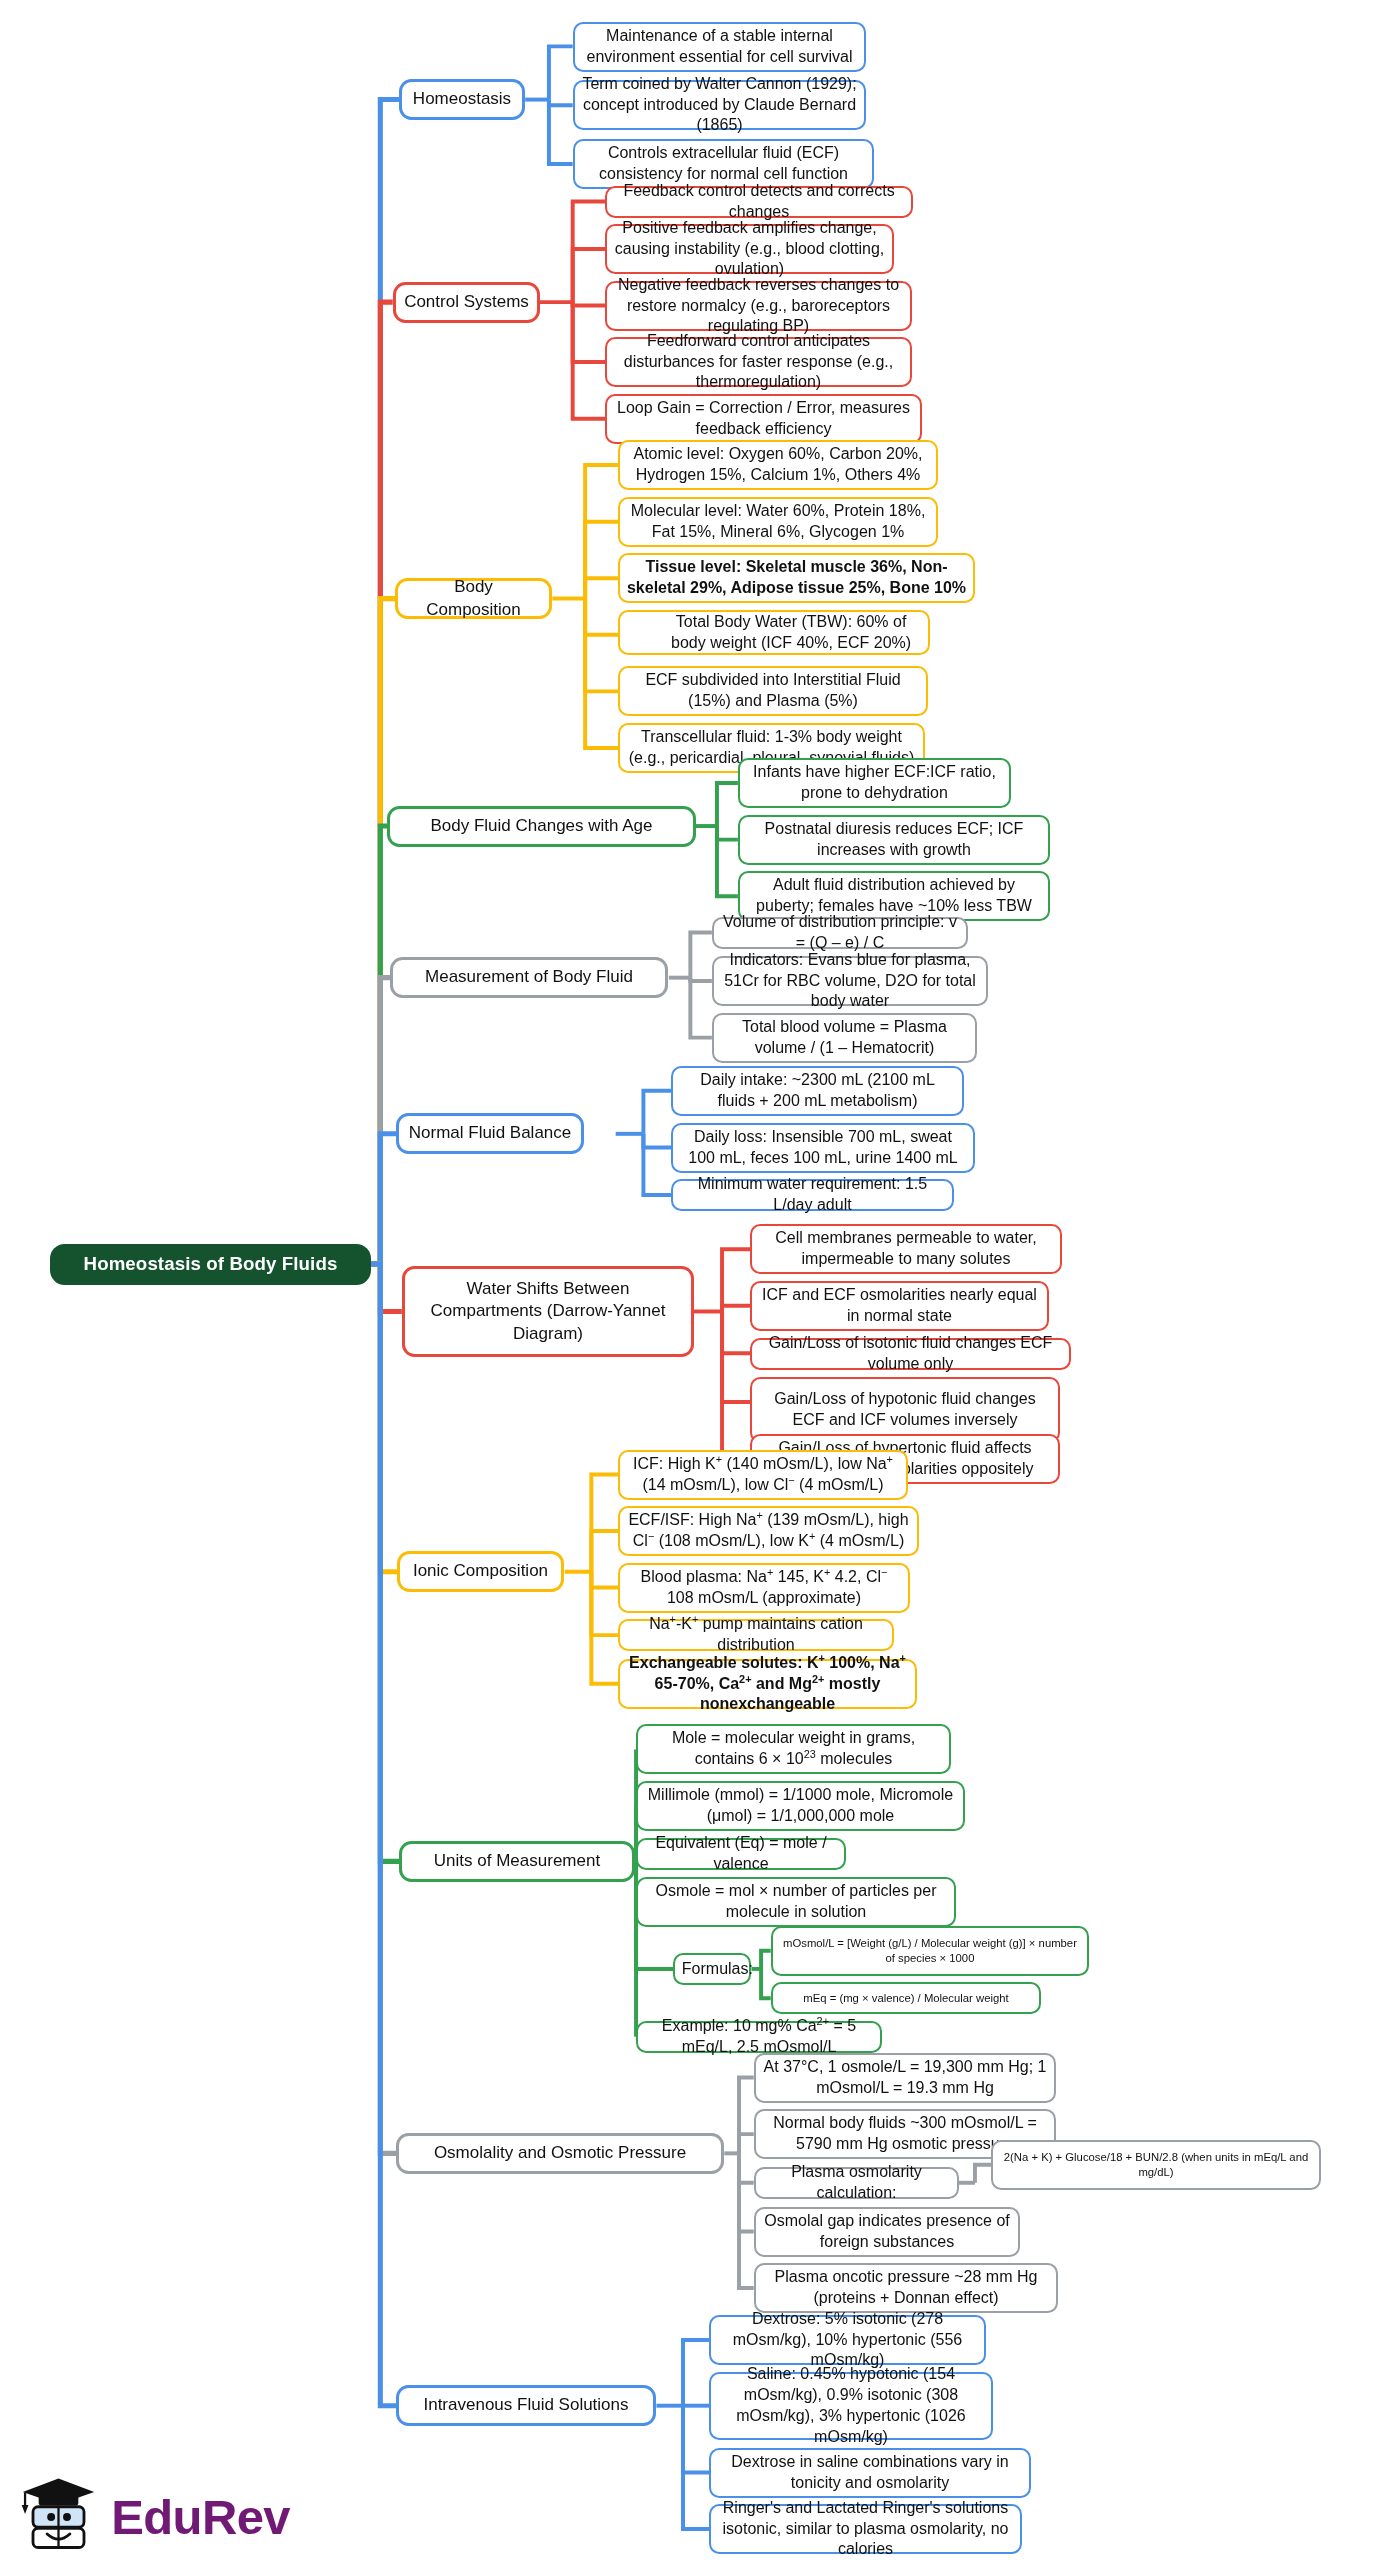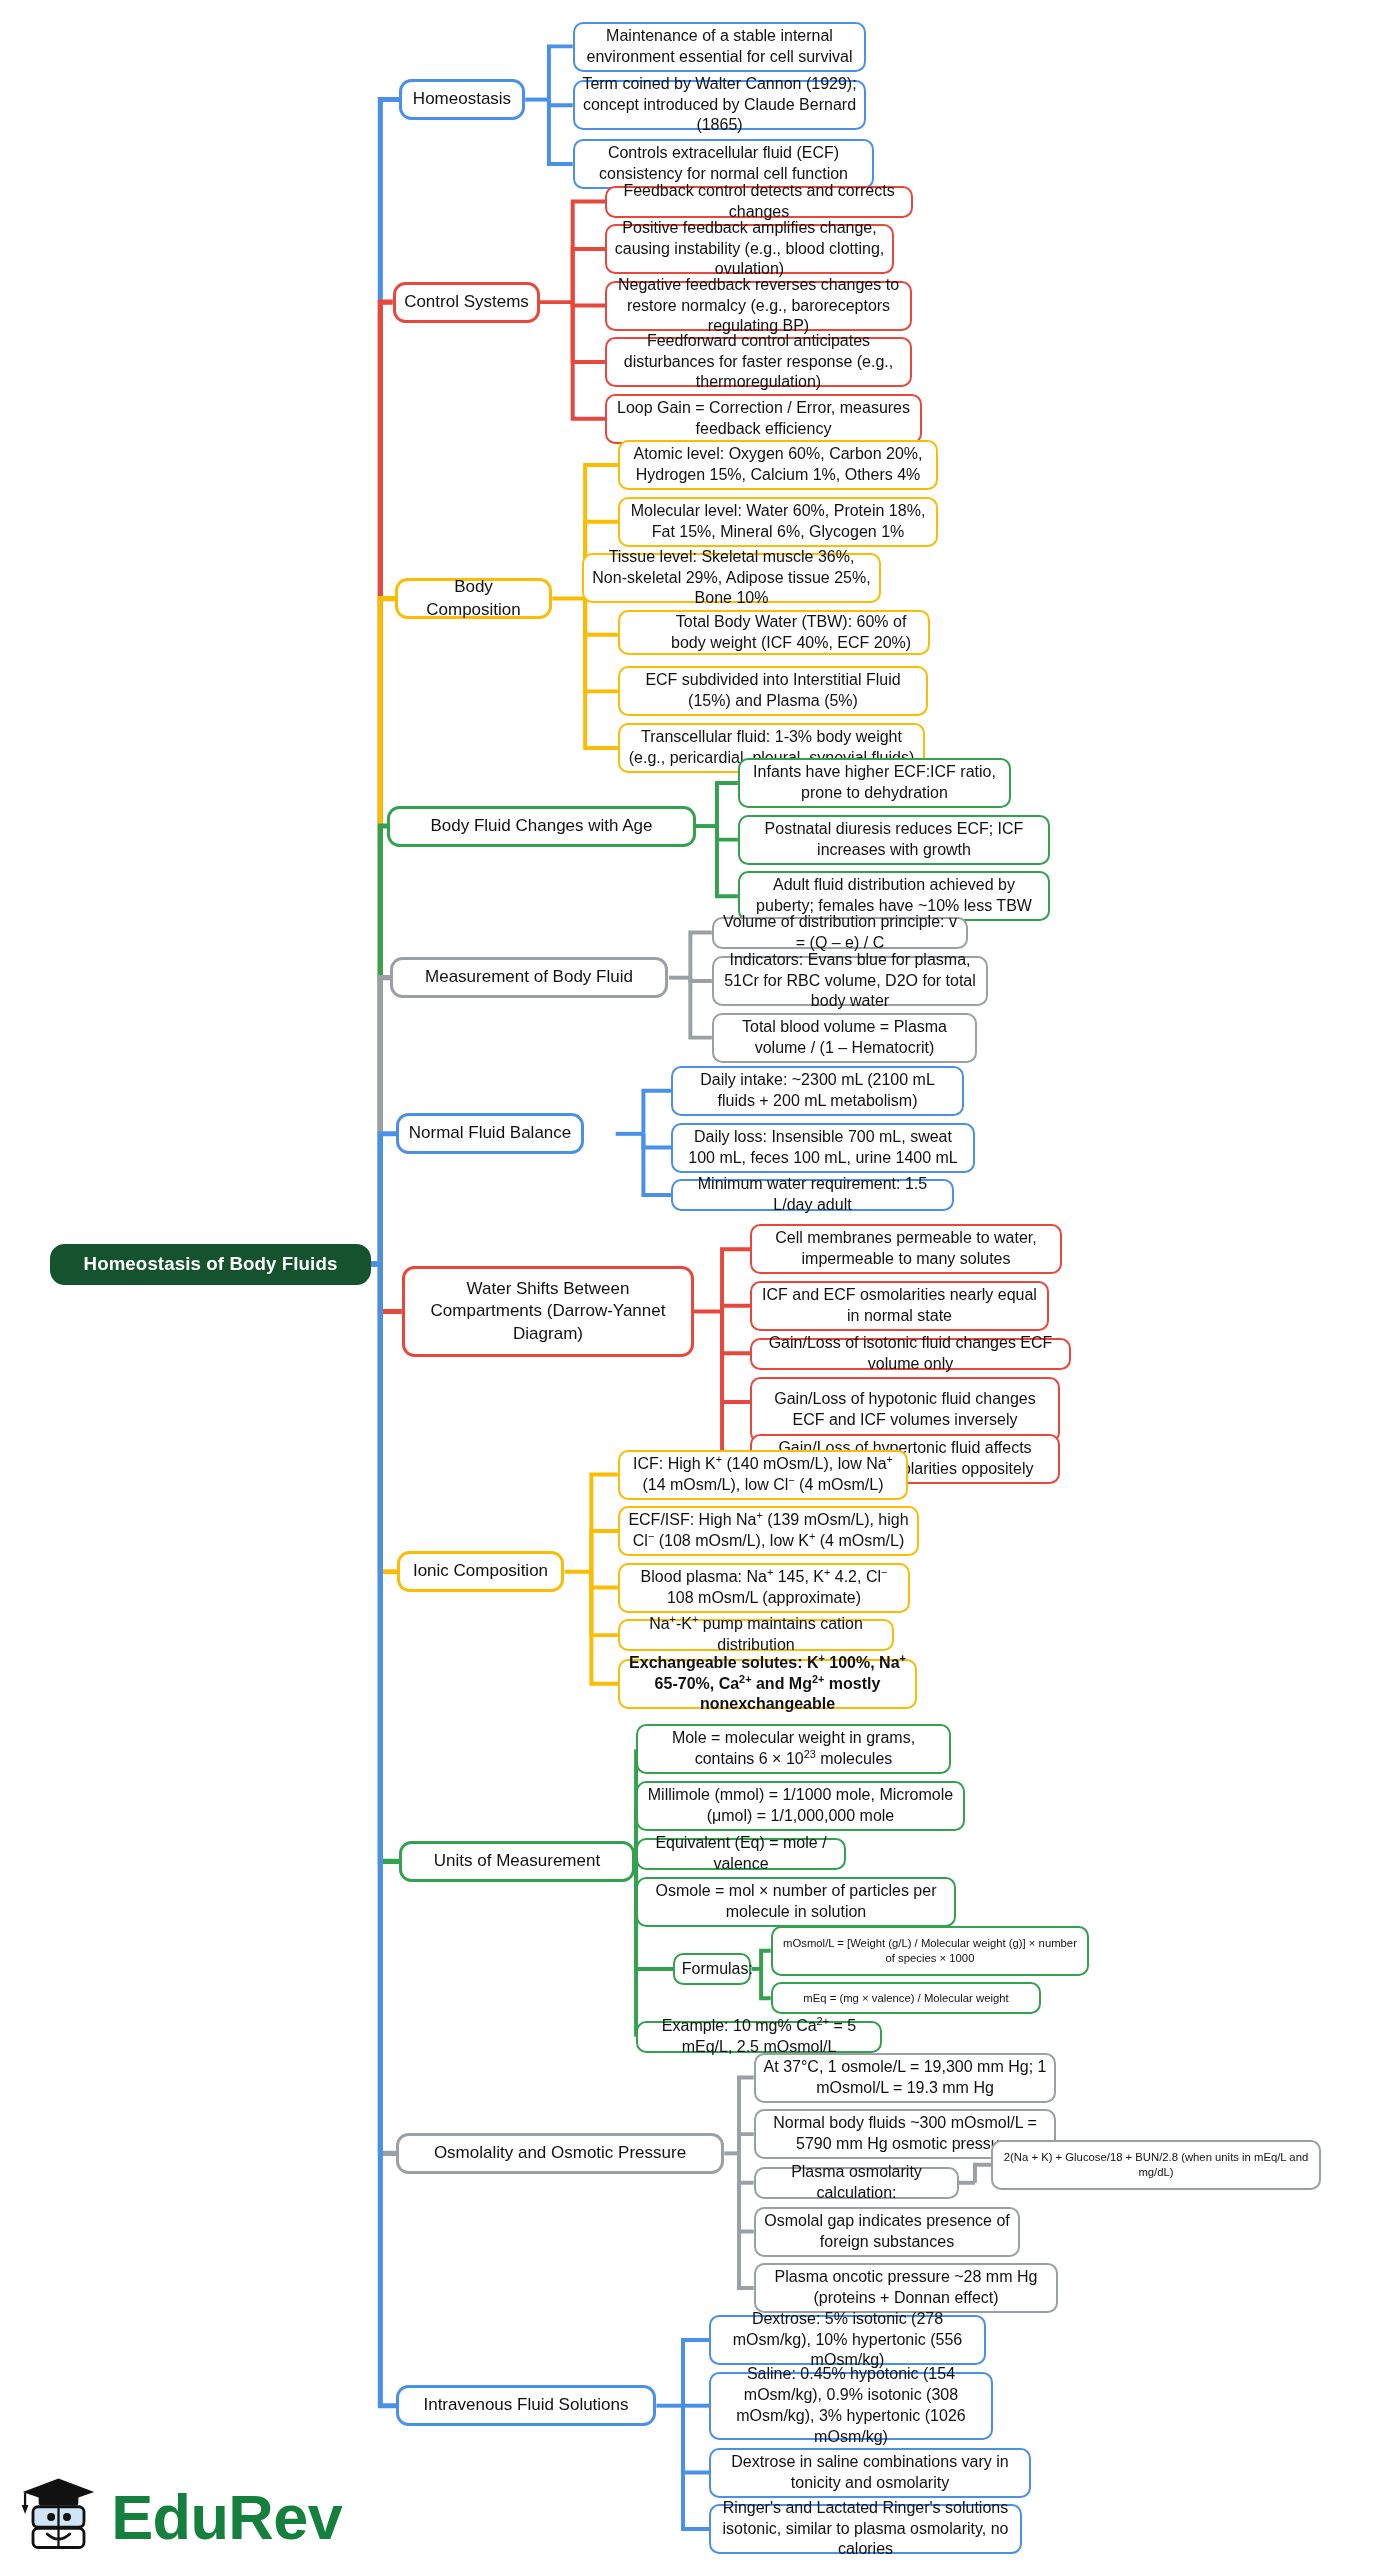--- a/index.html
+++ b/index.html
@@ -53,21 +53,21 @@
   .c-red    {border-color:#e8483c;}
   .c-yellow {border-color:#fbbc05;}
   .c-green  {border-color:#34a14f;}
   .c-gray   {border-color:#9aa0a6;}
 
   sup{font-size:.68em;vertical-align:super;line-height:0;}
 
   
   #logo{position:absolute;left:16px;top:2466px;width:266px;height:102px;display:flex;align-items:center;gap:10.2px;}
   #logo .mark{width:85px;height:85px;flex:0 0 85px;}
-  #logo .wordmark{font-size:63px;font-weight:bold;color:#15803d;letter-spacing:-0.6px;font-family:"Liberation Sans",sans-serif;}
+  #logo .wordmark{font-size:49px;font-weight:bold;color:#701a75;letter-spacing:-0.6px;font-family:"Liberation Sans",sans-serif;}
 </style>
 </head>
 <body>
 
 <div id="stage">
 
   <svg id="wires" viewBox="0 0 2444 4553">
       <path d="M 656 2234 H 672 V 176 H 706" stroke="#4a90e8" stroke-width="9"></path>
       <path d="M 656 2234 H 672 V 534 H 694" stroke="#e8483c" stroke-width="9"></path>
       <path d="M 656 2234 H 672 V 1058 H 698" stroke="#fbbc05" stroke-width="9"></path>
@@ -218,21 +218,21 @@
   <div class="node leaf c-red" style="left:605px;top:394px;width:317px;height:50px;">
     <span>Loop Gain = Correction / Error, measures feedback efficiency</span>
     </div>
 
   <div class="node leaf c-yellow" style="left:618px;top:440px;width:320px;height:50px;">
     <span>Atomic level: Oxygen 60%, Carbon 20%, Hydrogen 15%, Calcium 1%, Others 4%</span>
     </div>
   <div class="node leaf c-yellow" style="left:618px;top:497px;width:320px;height:50px;">
     <span>Molecular level: Water 60%, Protein 18%, Fat 15%, Mineral 6%, Glycogen 1%</span>
     </div>
-  <div class="node leaf c-yellow" style="left:582px;top:553px;width:299px;height:50px;">
+  <div class="node leaf c-yellow" style="left:618px;top:553px;width:357px;height:50px;font-weight:bold;">
     <span>Tissue level: Skeletal muscle 36%, Non-skeletal 29%, Adipose tissue 25%, Bone 10%</span>
     </div>
   <div class="node leaf c-yellow" style="left:618px;top:610px;width:312px;height:45px;padding-left:41px;">
     <span>Total Body Water (TBW): 60% of body weight (ICF 40%, ECF 20%)</span>
     </div>
   <div class="node leaf c-yellow" style="left:618px;top:666px;width:310px;height:50px;">
     <span>ECF subdivided into Interstitial Fluid (15%) and Plasma (5%)</span>
     </div>
   <div class="node leaf c-yellow" style="left:618px;top:723px;width:307px;height:50px;">
     <span>Transcellular fluid: 1-3% body weight (e.g., pericardial, pleural, synovial fluids)</span>

